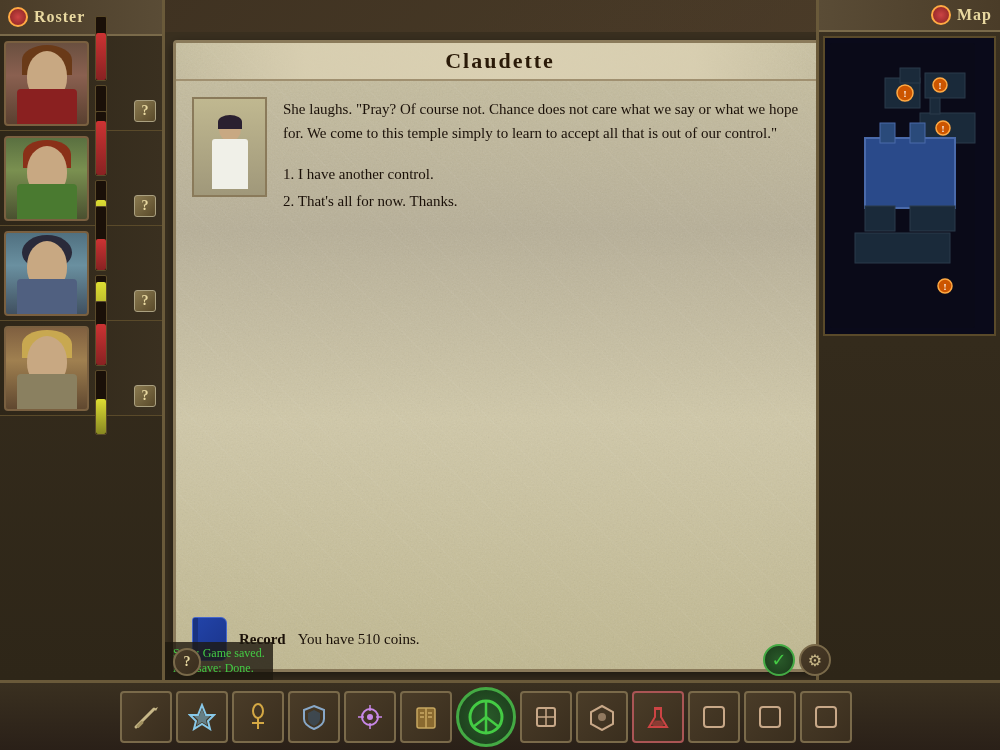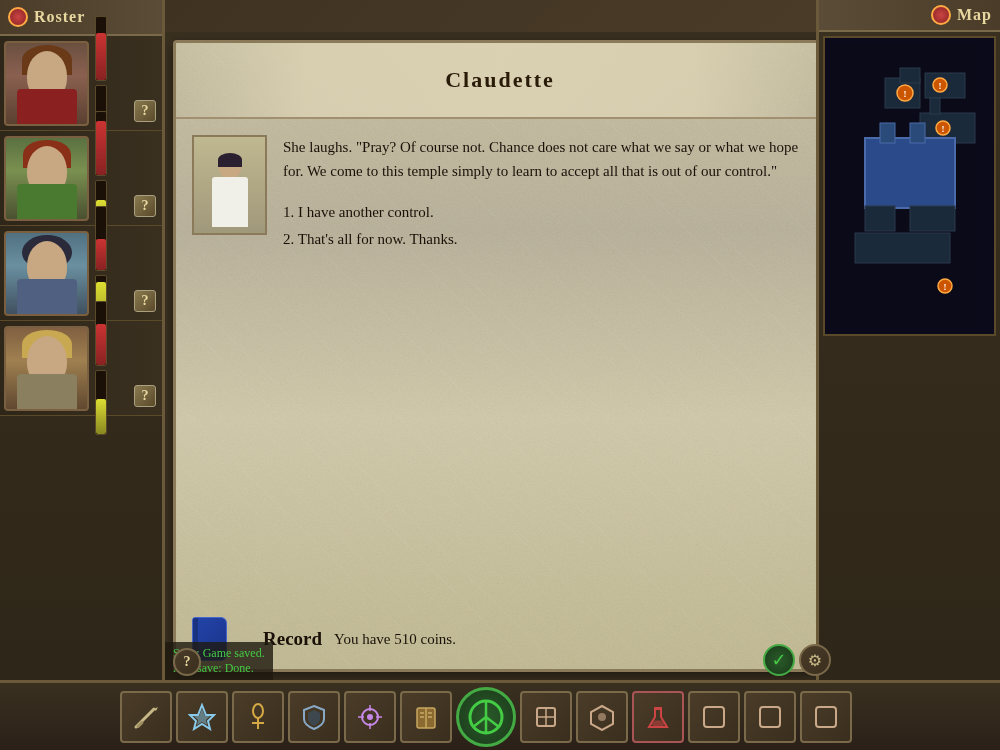--- a/index.html
+++ b/index.html
@@ -300,21 +300,21 @@
           rgba(255,255,255,0.03) 21px
         ),
         linear-gradient(180deg, #c8c0a0 0%, #b8b098 30%, #d0c8a8 60%, #c0b890 100%);
     }
 
     
     .dialog-title-bar {
       position: relative;
       z-index: 5;
       text-align: center;
-      padding: 24px;
+      padding: 5px;
       background: linear-gradient(90deg, transparent, rgba(220,210,180,0.8) 20%, rgba(220,210,180,0.9) 50%, rgba(220,210,180,0.8) 80%, transparent);
       border-bottom: 2px solid #a09070;
     }
 
     .dialog-title {
       font-size: 22px;
       font-weight: bold;
       color: #2a1a08;
       letter-spacing: 2px;
     }
@@ -424,24 +424,23 @@
       position: absolute;
       left: 0;
       top: 0;
       bottom: 0;
       width: 5px;
       background: #1a3380;
       border-radius: 2px 0 0 2px;
     }
 
     .record-label {
-      font-size: 19px;
+      font-size: 15px;
       color: #1a1008;
       font-weight: bold;
-      margin-left: 24px;
     }
 
     .coins-text {
       font-size: 15px;
       color: #1a1008;
     }
 
     
     .right-sidebar {
       position: absolute;

